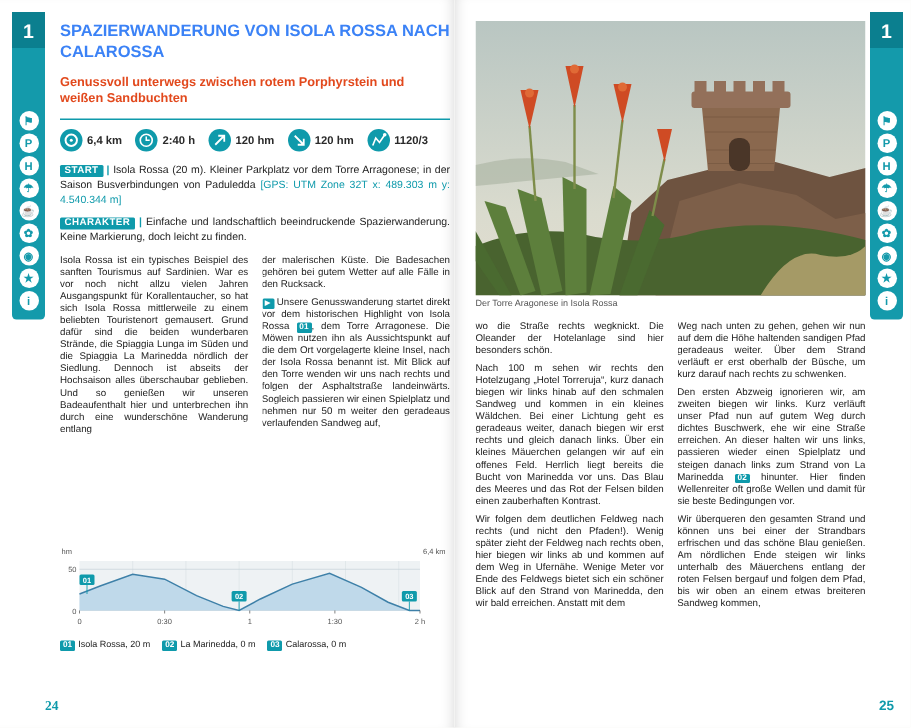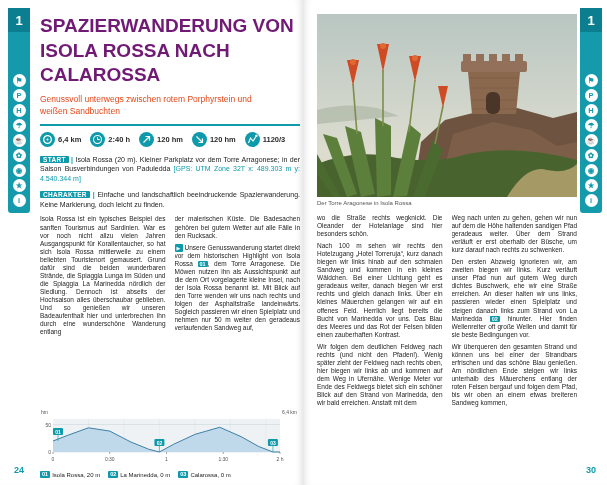--- a/index.html
+++ b/index.html
@@ -12,22 +12,22 @@
 
   
   .strip { position:absolute; top:8px; width:22px; display:flex; flex-direction:column; align-items:center; background:#149aab; border-radius:0 0 3px 3px; padding-bottom:6px; }
   .strip-left { left:8px; }
   .strip-right { right:5px; }
   .route-num { width:22px; height:24px; background:#0b7f8f; color:#fff; font-weight:bold; font-size:13px; display:flex; align-items:center; justify-content:center; }
   .strip-icons { margin-top:42px; display:flex; flex-direction:column; gap:2px; }
   .feature-circle { width:13px; height:13px; border-radius:50%; background:#ffffff; color:#149aab; font-size:7.5px; font-weight:bold; display:flex; align-items:center; justify-content:center; line-height:1; }
 
   .content-left { position:absolute; left:40px; top:14px; width:260px; }
-  h1.title { color:#701a75; font-size:19px; line-height:1.3; font-weight:bold; }
-  .subtitle { color:#e2491d; font-size:8.5px; line-height:1.35; font-weight:normal; margin-top:6px; width:235px; }
+  h1.title { color:#3b82f6; font-size:11px; line-height:1.3; font-weight:bold; }
+  .subtitle { color:#e2491d; font-size:8.5px; line-height:1.35; font-weight:bold; margin-top:6px; width:235px; }
   .rule { height:1.5px; background:#0f9aab; margin:7px 0 6px; }
 
   .stats { display:flex; gap:9px; align-items:center; margin:2px 0 8px; }
   .stat { display:flex; align-items:center; gap:3px; font-size:7.5px; font-weight:bold; color:#2a2a2a; white-space:nowrap; }
   .stat-chip { width:15px; height:15px; border-radius:50%; background:#0f9aab; display:flex; align-items:center; justify-content:center; flex:0 0 auto; }
 
   .infobox { font-size:7px; line-height:1.4; }
   .infobox p { margin-bottom:6px; text-align:justify; }
   .chip { background:#0f9aab; color:#fff; font-weight:bold; padding:0 3px 0.5px; border-radius:1px; font-size:6.5px; letter-spacing:.3px; }
   .pipe { color:#0f9aab; font-weight:bold; }
@@ -40,21 +40,21 @@
   .page.right .cols { height:242px; }
 
   .wp-chip { background:#0f9aab; color:#fff; font-weight:bold; font-size:5.5px; padding:0 2px 0.5px; border-radius:1px; }
   .go-chip { background:#0f9aab; color:#fff; font-size:5px; padding:0.5px 2px 1px; border-radius:1px; }
 
   .chart { margin-top:6px; }
   .chart-caption { display:flex; gap:8px; font-size:6px; margin-top:4px; align-items:center; color:#222; }
   .cap-item { display:inline-flex; gap:2px; align-items:center; }
 
   .pagenum { position:absolute; bottom:10px; font-size:9px; font-weight:bold; color:#0f9aab; }
-  .page.left .pagenum { left:14px; }
+  .page.left .pagenum { left:30px;font-family:Liberation Serif, serif; }
   .page.right .pagenum { right:11px; }
 
   .content-right { position:absolute; left:14px; top:14px; width:260px; }
   figure svg.photo { display:block; width:260px; height:183px; }
   figcaption { font-size:6px; color:#555; margin:3px 0 8px; }
 </style>
 </head>
 <body>
 
 <div class="spread">
@@ -284,15 +284,15 @@
           <span class="feature-circle">H</span>
           <span class="feature-circle">☂</span>
           <span class="feature-circle">☕</span>
           <span class="feature-circle">✿</span>
           <span class="feature-circle">◉</span>
           <span class="feature-circle">★</span>
           <span class="feature-circle">i</span>
         </div>
     </aside>
 
-    <div class="pagenum">30</div>
+    <div class="pagenum">25</div>
   </section>
 </div>
 
 </body></html>

